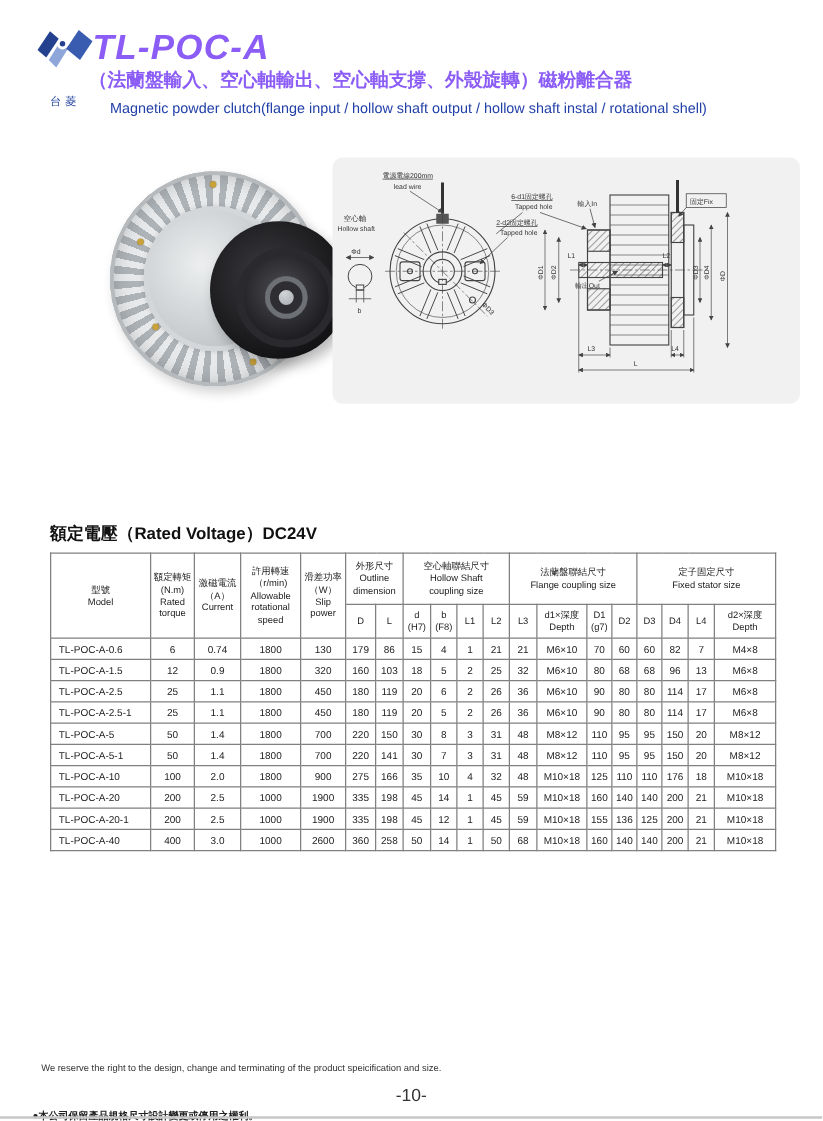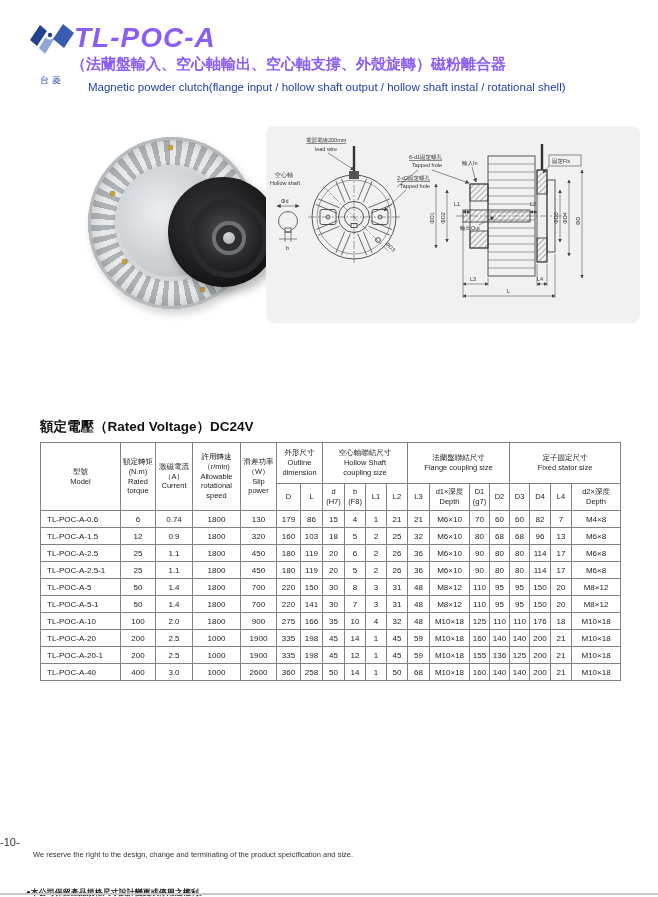--- a/index.html
+++ b/index.html
@@ -45,21 +45,21 @@
   .spec-table thead th{font-size:7.5px;font-weight:normal;white-space:pre-line;line-height:1.3;
         text-align:center;vertical-align:middle;padding:2px 0;}
   .spec-table thead tr:first-child th{height:36px;}
   .spec-table thead tr:last-child th{height:22px;}
   .spec-table tbody td{font-size:8px;height:16px;text-align:center;padding:0 1px;white-space:nowrap;}
   .spec-table tbody td.model-cell{text-align:left;padding-left:6px;margin-top:11px;}
 
   
   .footer-note-zh{position:absolute;left:26px;top:887px;font-size:8px;font-weight:bold;color:#222;}
   .footer-note-en{position:absolute;left:33px;top:850px;font-size:7.5px;color:#333;text-align:center;}
-  .page-number{position:absolute;left:0;right:0;top:836px;text-align:left;font-size:11px;color:#333;}
+  .page-number{position:absolute;left:0;right:0;top:868px;text-align:center;font-size:14px;color:#333;}
 </style>
 </head>
 <body>
 
 <div class="page">
 
   <div class="logo-wrap">
     <svg width="48" height="34" viewBox="0 0 48 34">
       <polygon points="2,16 12,1 19,7 9,22" fill="#24418f"></polygon>
       <polygon points="11,24 21,8 27,14 17,30" fill="#8fa6da"></polygon>

